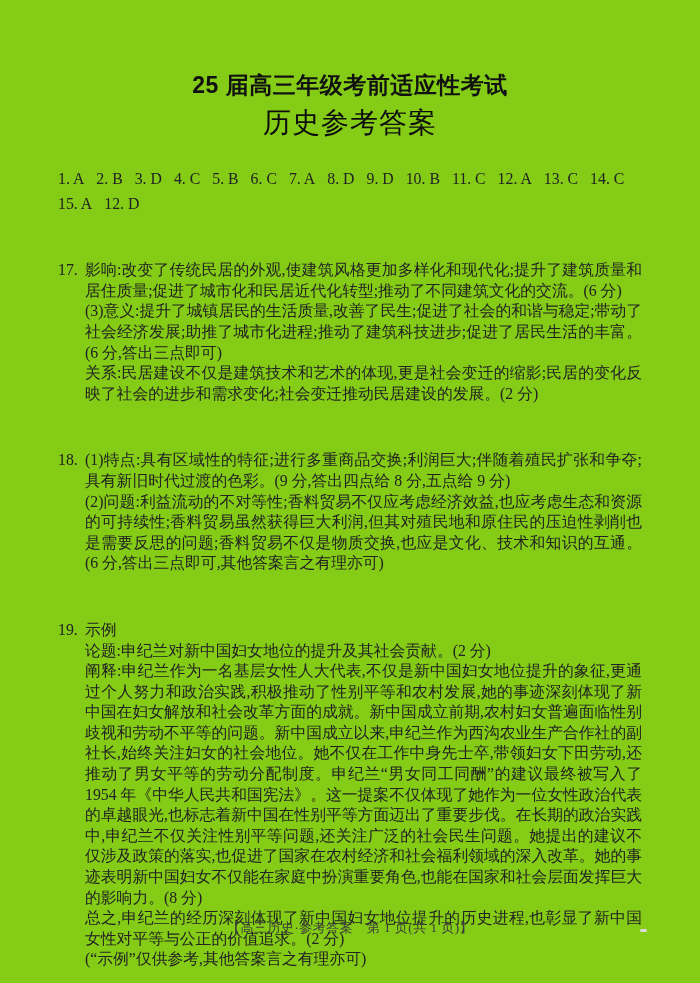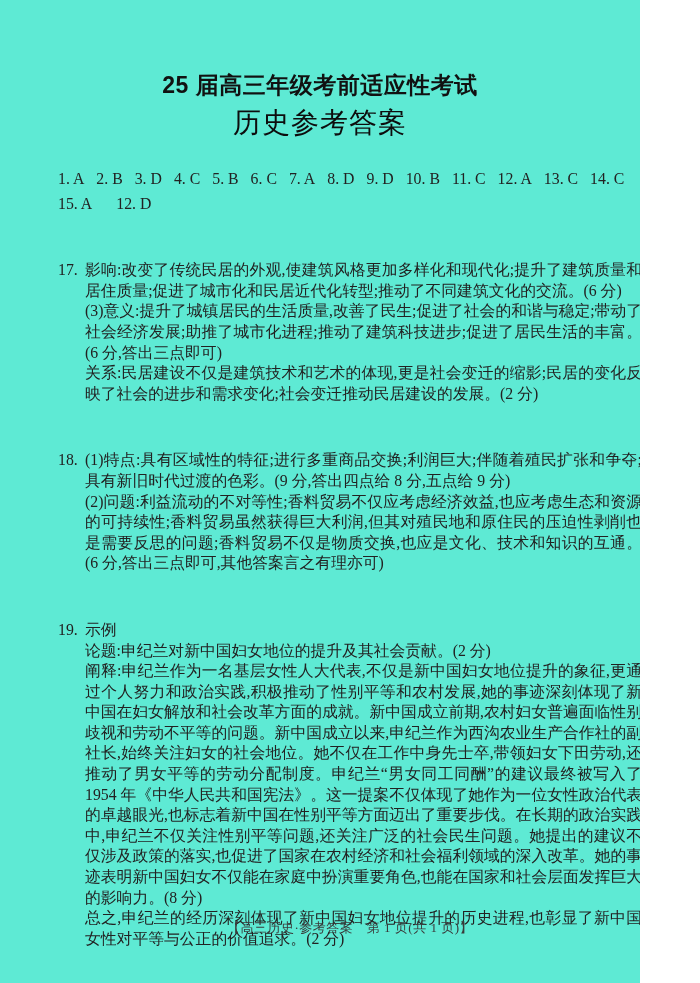--- a/index.html
+++ b/index.html
@@ -2,23 +2,23 @@
 <html lang="zh"><head>
 <meta charset="utf-8">
 <style>
   html, body {
     margin: 0;
     padding: 0;
     background: #ffffff;
   }
   .page {
     position: relative;
-    width: 640px;
+    width: 700px;
     height: 983px;
-    background: #5eead4;
+    background: #84cc16;
     overflow: hidden;
     font-family: "Liberation Serif", "DejaVu Serif", serif;
     color: #1f1f1f;
   }
   .exam-title {
     margin: 0;
     padding-top: 71px;
     text-align: center;
     font-family: "Liberation Sans", "DejaVu Sans", sans-serif;
     font-size: 23px;
@@ -48,21 +48,21 @@
     text-align: justify;
     color: #222222;
   }
   .ans-row {
     display: flex;
     flex-wrap: nowrap;
     align-items: baseline;
     margin: 4px 0 2px 0;
   }
   .ans-row.row-1 { gap: 12px; }
-  .ans-row.row-2 { gap: 24px; }
+  .ans-row.row-2 { gap: 12px; }
   .ans-cell { white-space: nowrap; }
   .q-item {
     position: relative;
     padding-left: 27px;
     margin-top: 46px;
   }
   .q-num {
     position: absolute;
     left: 0;
     top: 0;
@@ -138,20 +138,21 @@
       <p class="q-para">(1)特点:具有区域性的特征;进行多重商品交换;利润巨大;伴随着殖民扩张和争夺;具有新旧时代过渡的色彩。(9 分,答出四点给 8 分,五点给 9 分)</p>
       <p class="q-para">(2)问题:利益流动的不对等性;香料贸易不仅应考虑经济效益,也应考虑生态和资源的可持续性;香料贸易虽然获得巨大利润,但其对殖民地和原住民的压迫性剥削也是需要反思的问题;香料贸易不仅是物质交换,也应是文化、技术和知识的互通。(6 分,答出三点即可,其他答案言之有理亦可)</p>
     </div>
 
     <div class="q-item">
       <span class="q-num">19.</span>
       <p class="q-para">示例</p>
       <p class="q-para">论题:申纪兰对新中国妇女地位的提升及其社会贡献。(2 分)</p>
       <p class="q-para">阐释:申纪兰作为一名基层女性人大代表,不仅是新中国妇女地位提升的象征,更通过个人努力和政治实践,积极推动了性别平等和农村发展,她的事迹深刻体现了新中国在妇女解放和社会改革方面的成就。新中国成立前期,农村妇女普遍面临性别歧视和劳动不平等的问题。新中国成立以来,申纪兰作为西沟农业生产合作社的副社长,始终关注妇女的社会地位。她不仅在工作中身先士卒,带领妇女下田劳动,还推动了男女平等的劳动分配制度。申纪兰“男女同工同酬”的建议最终被写入了 1954 年《中华人民共和国宪法》。这一提案不仅体现了她作为一位女性政治代表的卓越眼光,也标志着新中国在性别平等方面迈出了重要步伐。在长期的政治实践中,申纪兰不仅关注性别平等问题,还关注广泛的社会民生问题。她提出的建议不仅涉及政策的落实,也促进了国家在农村经济和社会福利领域的深入改革。她的事迹表明新中国妇女不仅能在家庭中扮演重要角色,也能在国家和社会层面发挥巨大的影响力。(8 分)</p>
       <p class="q-para">总之,申纪兰的经历深刻体现了新中国妇女地位提升的历史进程,也彰显了新中国女性对平等与公正的价值追求。(2 分)</p>
+      <p class="q-para">(“示例”仅供参考,其他答案言之有理亦可)</p>
     </div>
 
   </div>
 
   <div class="page-footer">【高三历史·参考答案　第 1 页(共 1 页)】</div>
   <div class="smudge"></div>
 
 </div>
 
 </body></html>

